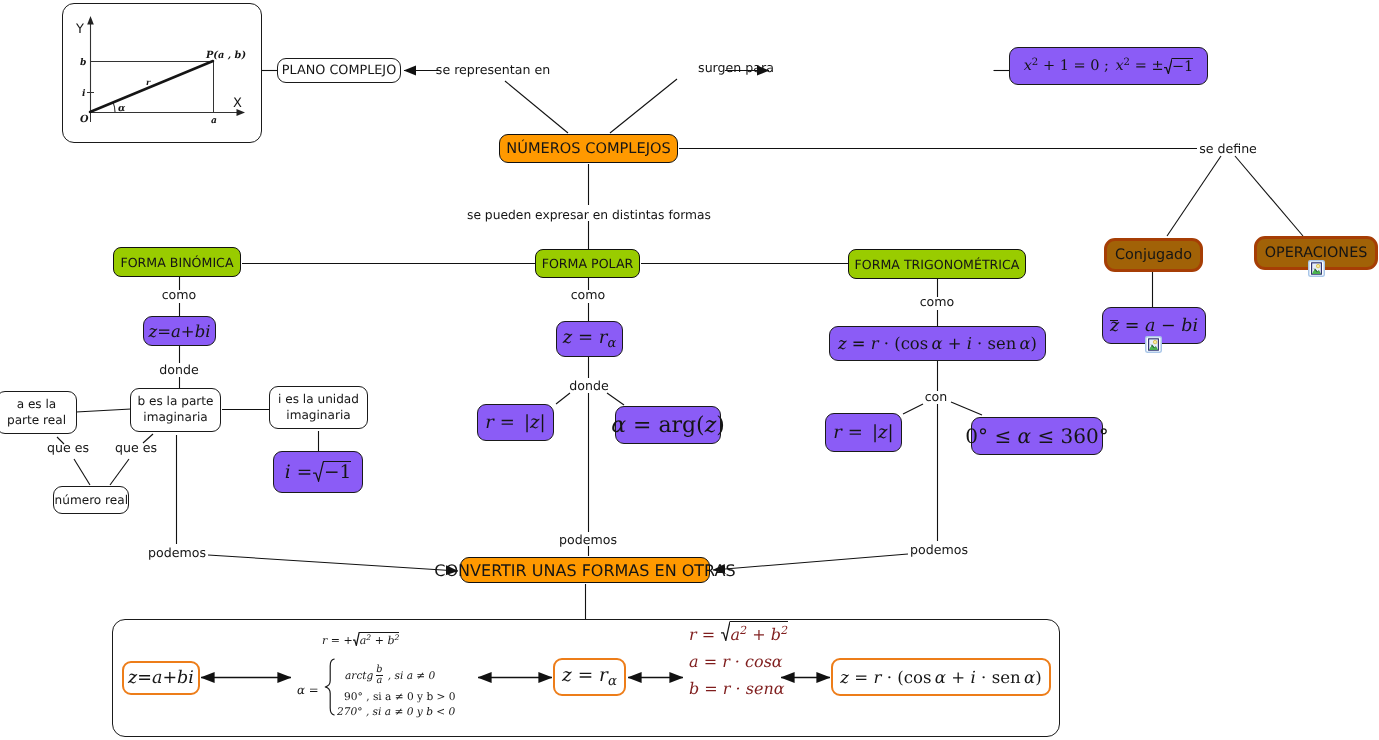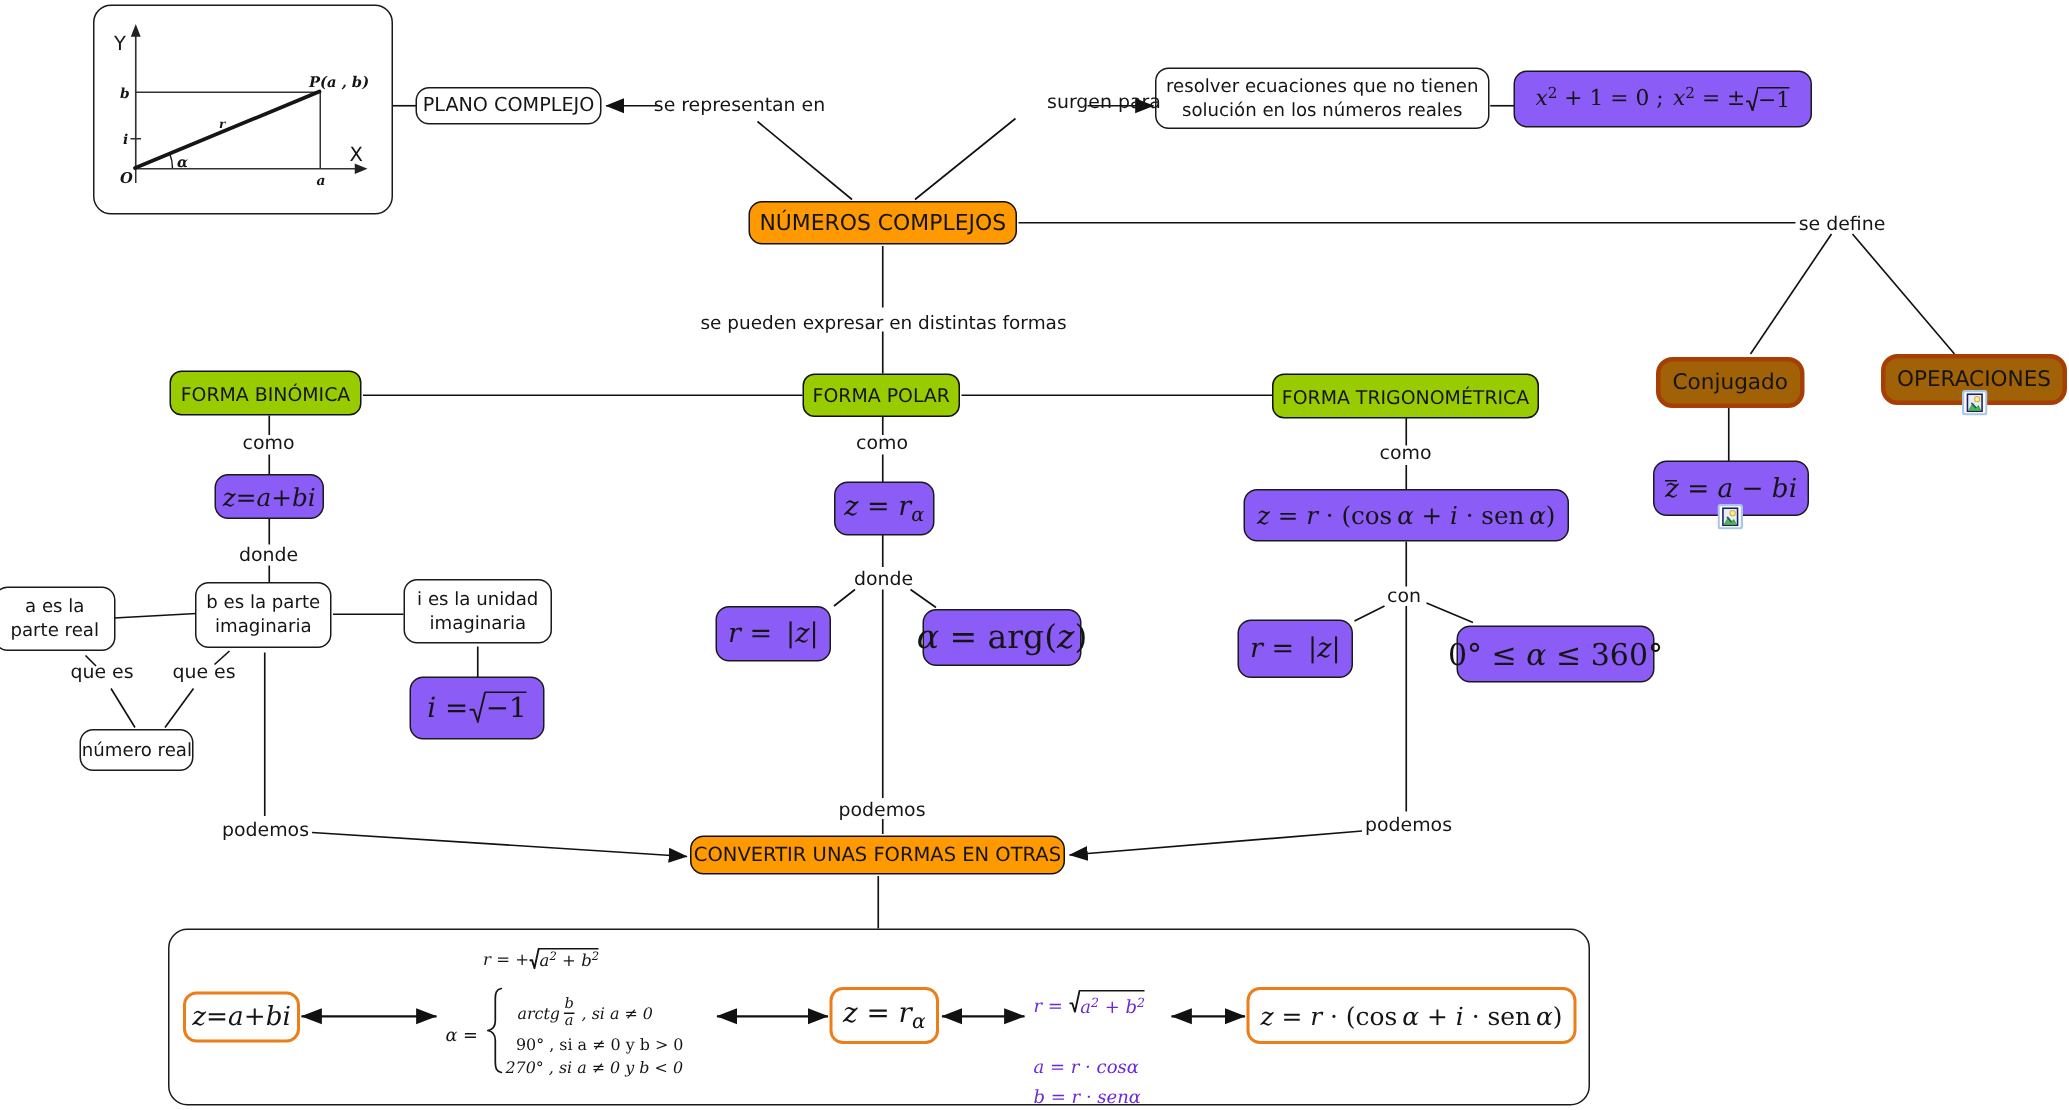--- a/index.html
+++ b/index.html
@@ -144,23 +144,20 @@
       <text x="13" y="29" font-size="13">Y</text>
       <text x="170" y="103" font-size="13">X</text>
     </g>
   </svg>
 </div>
 
 <div class="node nd-plain" style="left:277px;top:58px;width:124px;height:25px;font-size:12.8px;">
   <span>PLANO COMPLEJO</span>
 </div>
 
-<div class="node nd-plain" style="left:770px;top:45px;width:223px;height:41px;font-size:12.1px;line-height:1.32;">
-  <span><span>resolver ecuaciones que no tienen</span><br><span>solución en los números reales</span></span>
-</div>
 
 <div class="node nd-formula" style="left:1009px;top:47px;width:199px;height:38px;">
   <span class="mserif" style="font-size:14.5px;">
     <i>x</i><span class="sup">2</span> + 1 = 0<span style="letter-spacing:.12em"> ; </span><i>x</i><span class="sup">2</span> = ±<span class="sqrt" style="margin-left:0;"><span class="tick"><svg viewBox="0 0 10 18" preserveAspectRatio="none" width="100%" height="100%">
               <path d="M0.3,10.6 L2.7,10.6 L5.2,17.4 L9.6,0.7" fill="none" stroke="#151515" stroke-width="1.25" stroke-linecap="round" stroke-linejoin="miter" vector-effect="non-scaling-stroke"></path>
             </svg></span><span class="bar"></span>−1</span>
   </span>
 </div>
 
 <div class="node nd-root" style="left:499px;top:134px;width:179px;height:29px;font-size:14.6px;">
@@ -236,21 +233,21 @@
 </div>
 
 <div class="node nd-formula" style="left:825px;top:413px;width:77px;height:39px;">
   <span class="mserif" style="font-size:18px;"><i>r</i> =  |<i>z</i>|</span>
 </div>
 
 <div class="node nd-formula" style="left:971px;top:417px;width:132px;height:38px;">
   <span class="mserif" style="font-size:20px;">0° ≤ <i>α</i> ≤ 360°</span>
 </div>
 
-<div class="node nd-root" style="left:460px;top:557px;width:250px;height:26px;font-size:13px;">
+<div class="node nd-root" style="left:460px;top:557px;width:250px;height:26px;font-size:16px;">
   <span>CONVERTIR UNAS FORMAS EN OTRAS</span>
 </div>
 
 <div style="position:absolute;left:112px;top:619px;width:948px;height:118px;
             border:1.3px solid #1A1A1A;border-radius:13px;background:#FFFFFF;box-sizing:border-box;"></div>
 
 <div class="node nd-orange" style="left:122px;top:661px;width:78px;height:34px;">
   <span class="mi" style="font-size:17.5px;">z=a+bi</span>
 </div>
 
@@ -294,26 +291,26 @@
   <span style="position:absolute;left:27px;top:5px;width:11px;height:58px;">
     <svg viewBox="0 0 11 58" width="11" height="58" style="overflow:visible;">
       <path d="M10.2,1.0 C6.8,1.6 6.2,4.0 6.2,8.0 L6.2,22.6 C6.2,26.6 4.6,28.3 1.2,29.0 C4.6,29.7 6.2,31.4 6.2,35.4 L6.2,50.0 C6.2,54.0 6.8,56.4 10.2,57.0" fill="none" stroke="#151515" stroke-width="1.15" stroke-linecap="round" stroke-linejoin="round"></path>
     </svg>
   </span>
   <span style="position:absolute;left:48px;top:13px;font-family:'DejaVu Serif',serif;font-style:italic;font-size:10.6px;white-space:nowrap;">arctg<span class="frac" style="margin:0 3px;"><span class="num"><i>b</i></span><span class="den"><i>a</i></span></span> , si a ≠ 0</span>
   <span style="position:absolute;left:47px;top:38px;font-family:'DejaVu Serif',serif;font-size:10.6px;white-space:nowrap;">90° , si a ≠ 0 y b &gt; 0</span>
   <span style="position:absolute;left:40px;top:53px;font-family:'DejaVu Serif',serif;font-style:italic;font-size:10.6px;white-space:nowrap;">270° , si a ≠ 0 y b &lt; 0</span>
 </div>
 
-<div style="position:absolute;left:689px;top:660px;width:110px;color:#6d28d9;
-            font-family:'DejaVu Serif',serif;font-style:italic;font-size:12px;line-height:1.68;">
+<div style="position:absolute;left:689px;top:621px;width:110px;color:#7f1d1d;
+            font-family:'DejaVu Serif',serif;font-style:italic;font-size:16px;line-height:1.68;">
   <div style="white-space:nowrap;"><i>r</i> = <span class="sqrt sm"><span class="tick"><svg viewBox="0 0 10 18" preserveAspectRatio="none" width="100%" height="100%">
               <path d="M0.3,10.6 L2.7,10.6 L5.2,17.4 L9.6,0.7" fill="none" stroke="#151515" stroke-width="1.25" stroke-linecap="round" stroke-linejoin="miter" vector-effect="non-scaling-stroke"></path>
             </svg></span><span class="bar"></span><i>a</i><span class="sup">2</span> + <i>b</i><span class="sup">2</span></span></div>
-  <div style="white-space:nowrap;margin-top:20px;"><i>a</i> = <i>r</i> · <i>cosα</i></div>
+  <div style="white-space:nowrap;"><i>a</i> = <i>r</i> · <i>cosα</i></div>
   <div style="white-space:nowrap;"><i>b</i> = <i>r</i> · <i>senα</i></div>
 </div>
 
 <div class="lbl" style="left:493px;top:63px;">se representan en</div>
 <div class="lbl" style="left:688px;top:61px;margin-left:48px;">surgen para</div>
 <div class="lbl" style="left:1228px;top:142px;">se define</div>
 <div class="lbl" style="left:589px;top:208px;font-size:12.3px;">se pueden expresar en distintas formas</div>
 <div class="lbl" style="left:179px;top:288px;">como</div>
 <div class="lbl" style="left:588px;top:288px;">como</div>
 <div class="lbl" style="left:937px;top:295px;">como</div>

